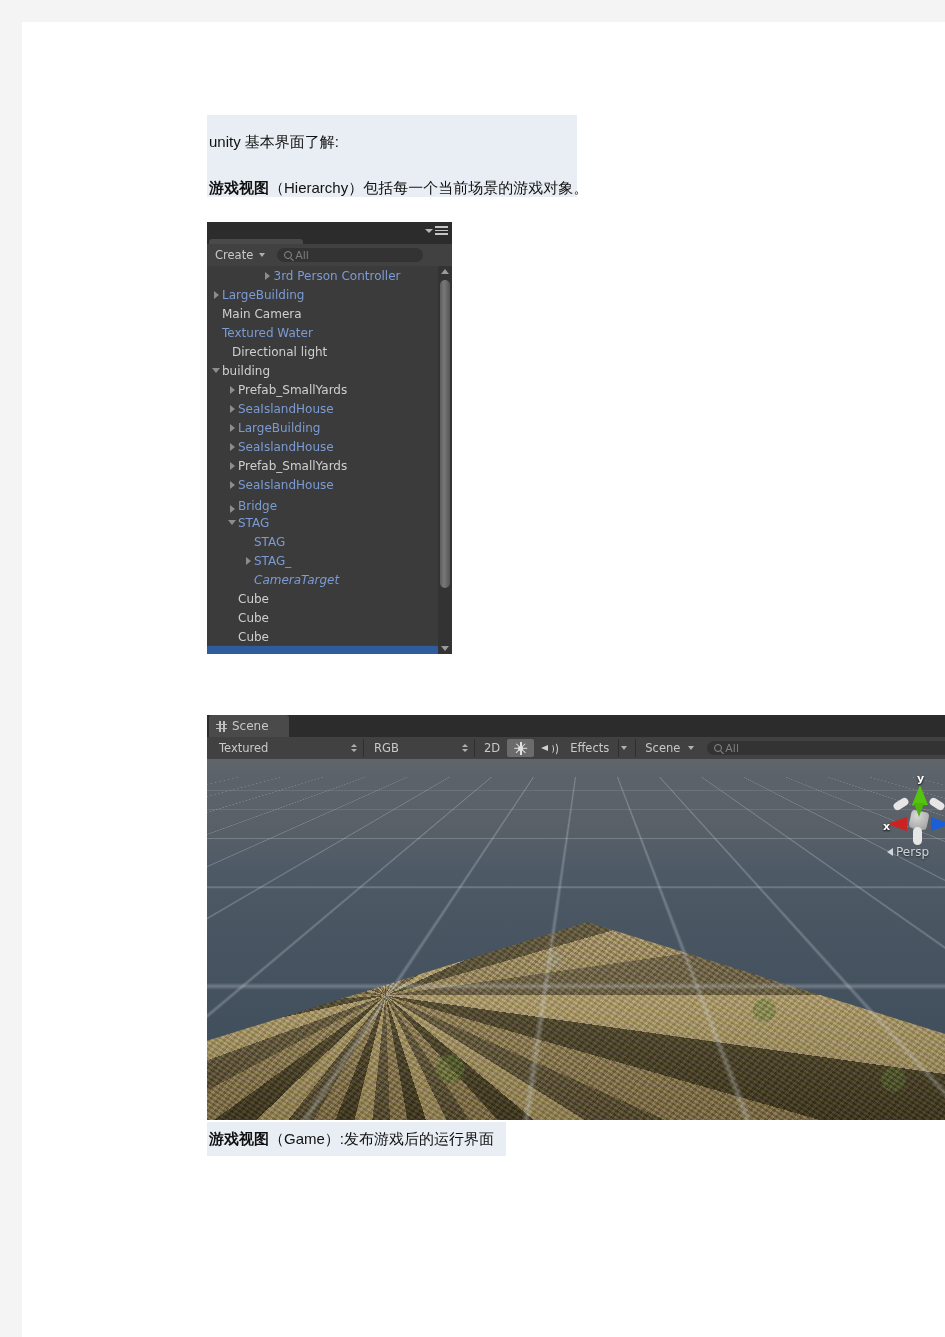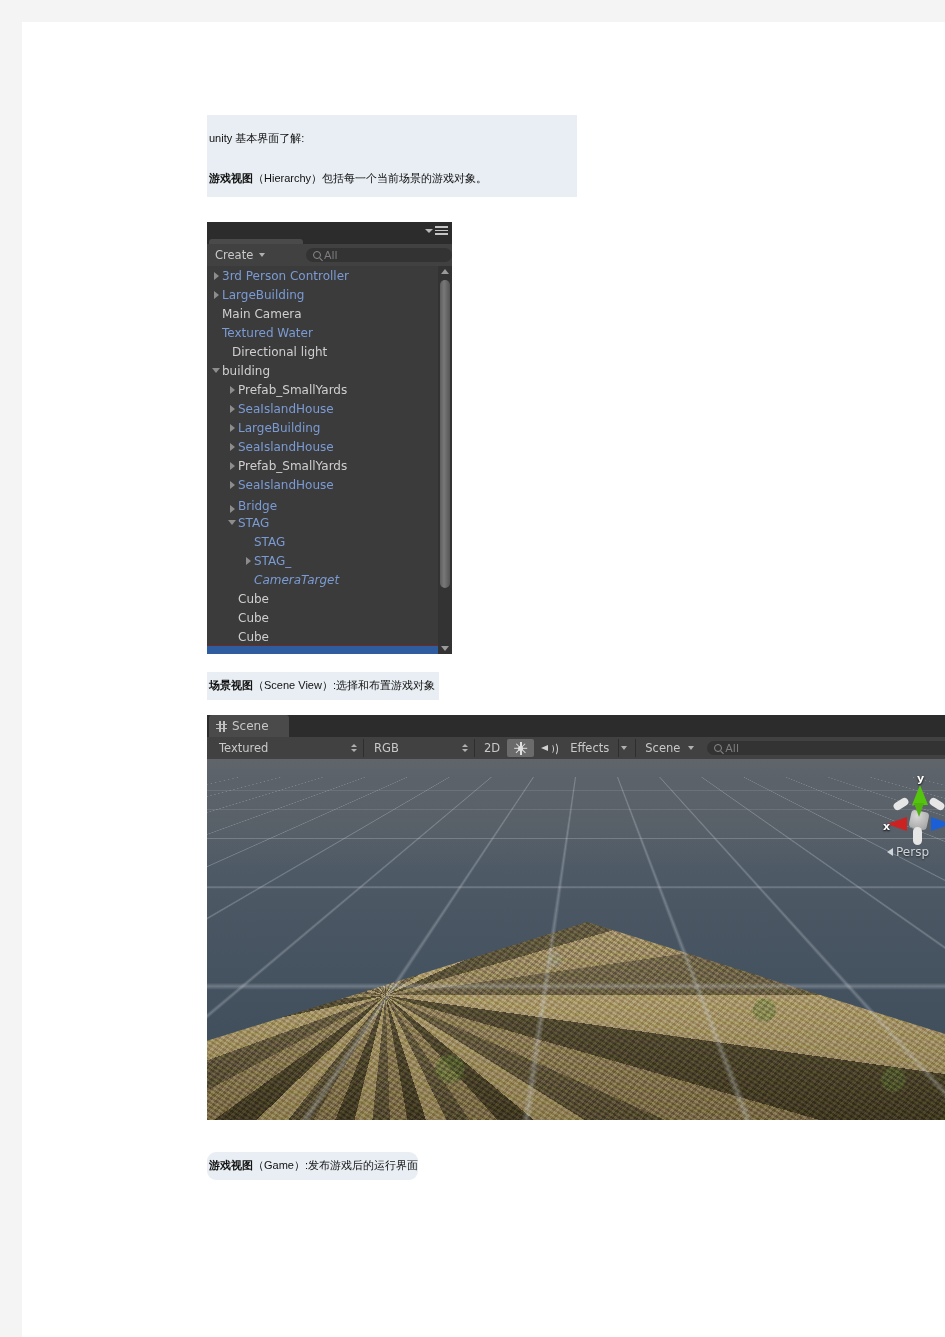--- a/index.html
+++ b/index.html
@@ -12,41 +12,40 @@
   .page{
     position:absolute;left:22px;top:22px;
     width:923px;height:1315px;
     background:#ffffff;
   }
   
   .txt-block{
     position:absolute;
     background:#e8eef3;
     color:#111;
-    font-size:11px;
+    font-size:15px;
     line-height:1.45;
     white-space:nowrap;
   }
   .txt-block b{font-weight:bold;}
   #intro{
     left:185px;top:93px;width:370px;height:82px;
     padding:16px 0 0 0;
     box-sizing:border-box;
   }
   #intro .line1{padding-left:2px;}
   #intro .line2{margin-top:24px;padding-left:2px;}
 
   #cap-scene{
     left:185px;top:650px;
     padding:6px 4px 6px 2px;
   }
   #cap-game{
-    left:185px;top:1130px;
-    padding:6px 0 6px 2px;
-    border-radius:9px;
+    left:185px;top:1100px;
+    padding:6px 12px 6px 2px;
   }
 
   
   .hier{
     position:absolute;left:185px;top:200px;
     width:245px;height:432px;
     background:#3b3b3b;
     font-family:"DejaVu Sans","Liberation Sans",sans-serif;
     overflow:hidden;
     box-sizing:border-box;
@@ -83,21 +82,20 @@
   .menu-lines i{position:absolute;left:0;width:13px;height:1.5px;background:#c4c4c4;}
   .menu-lines i:nth-child(1){top:0;}
   .menu-lines i:nth-child(2){top:3.5px;}
   .menu-lines i:nth-child(3){top:7px;}
 
   .hier-toolbar{
     position:absolute;left:0;top:22px;width:100%;height:22px;
     background:#414141;
     display:flex;align-items:center;padding-left:6px;
     box-sizing:border-box;
-    justify-content:space-between;
   }
   .create-btn{
     color:#c9c9c9;font-size:11.5px;
     display:flex;align-items:center;gap:6px;
     padding:2px 4px 2px 2px;
   }
   .create-btn .dn{
     width:0;height:0;border-left:3.5px solid transparent;border-right:3.5px solid transparent;
     border-top:4px solid #b0b0b0;
   }
@@ -353,21 +351,21 @@
         <span>Create</span>
         <span class="dn"></span>
       </div>
       <div class="search-pill">
         <span class="mag"></span>
         <span>All</span>
       </div>
     </div>
 
     <div class="hier-list" id="hier-list">
-        <div class="hrow" style="padding-left: 3px;">
+        <div class="hrow" style="padding-left: 17px; justify-content: center;">
           <span class="tri">
             <span class="tri-right"></span>
           </span>
           <span class="name-blue">3rd Person Controller</span>
         </div>
         <div class="hrow" style="padding-left: 3px;">
           <span class="tri">
             <span class="tri-right"></span>
           </span>
           <span class="name-blue">LargeBuilding</span>
@@ -468,21 +466,20 @@
     <div class="hier-redline"></div>
     <div class="hier-selected"></div>
 
     <div class="hscroll">
       <span class="arrow-up"></span>
       <span class="thumb"></span>
       <span class="arrow-dn"></span>
     </div>
   </div>
 
-  <div class="txt-block" id="cap-scene"><b>场景视图</b><span>（Scene View）:选择和布置游戏对象</span></div>
 
   <div class="scene">
     <div class="scene-topbar">
       <div class="scene-tab">
         <span class="hash">
             <i></i>
             <i></i>
             <i></i>
             <i></i>
           </span>

